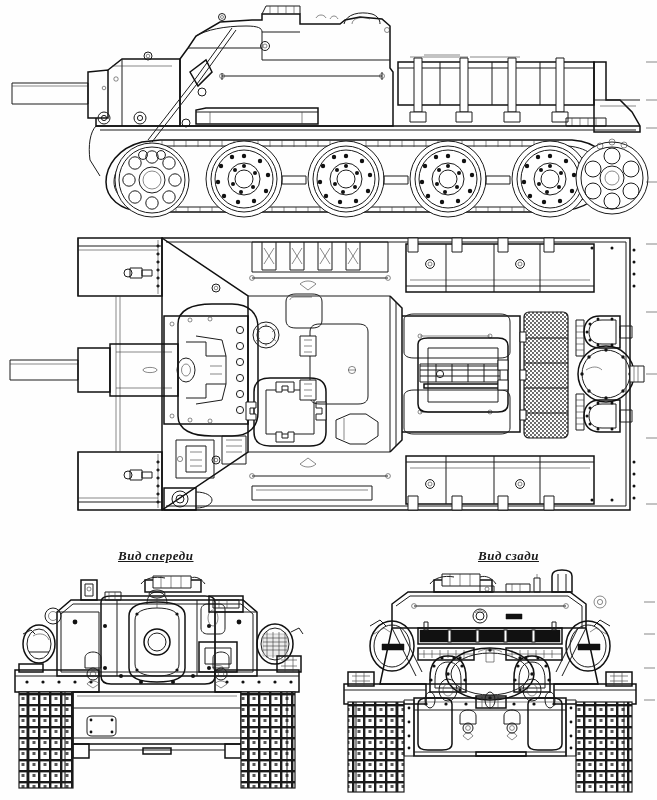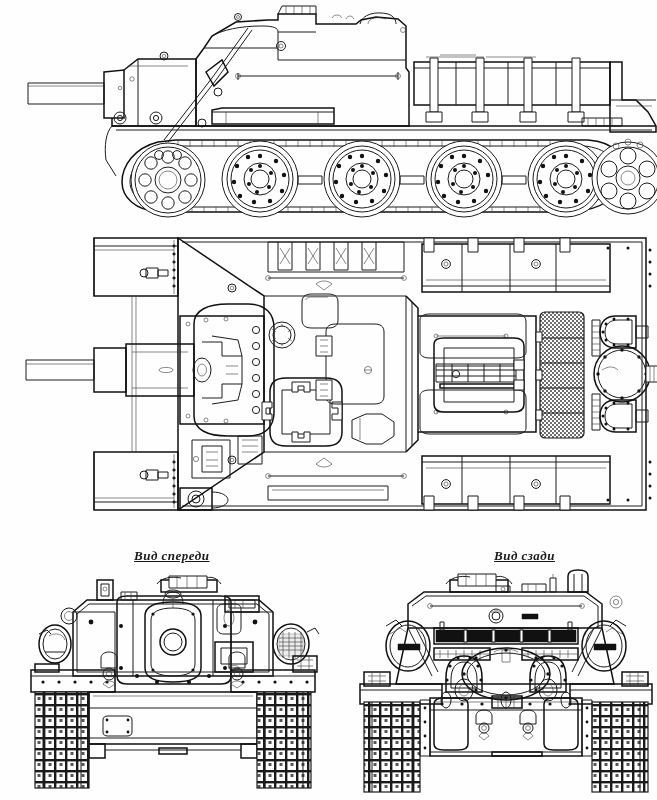--- a/index.html
+++ b/index.html
@@ -9,21 +9,21 @@
   }
   body {
     width: 657px;
     height: 800px;
     position: relative;
     font-family: "Liberation Serif", serif;
     overflow: hidden;
   }
   #sheet {
     position: absolute;
-    left: 16px; top: 0;
+    left: 0; top: 0;
     width: 520px;
     height: 800px;
     background: #fefefe;
   }
   .view {
     position: absolute;
   }
   #side-view   { left: 0;   top: 0;   width: 657px; height: 222px; }
   #top-view    { left: 0;   top: 224px; width: 657px; height: 300px; }
   #front-view  { left: 5px; top: 572px; width: 320px; height: 225px; }

